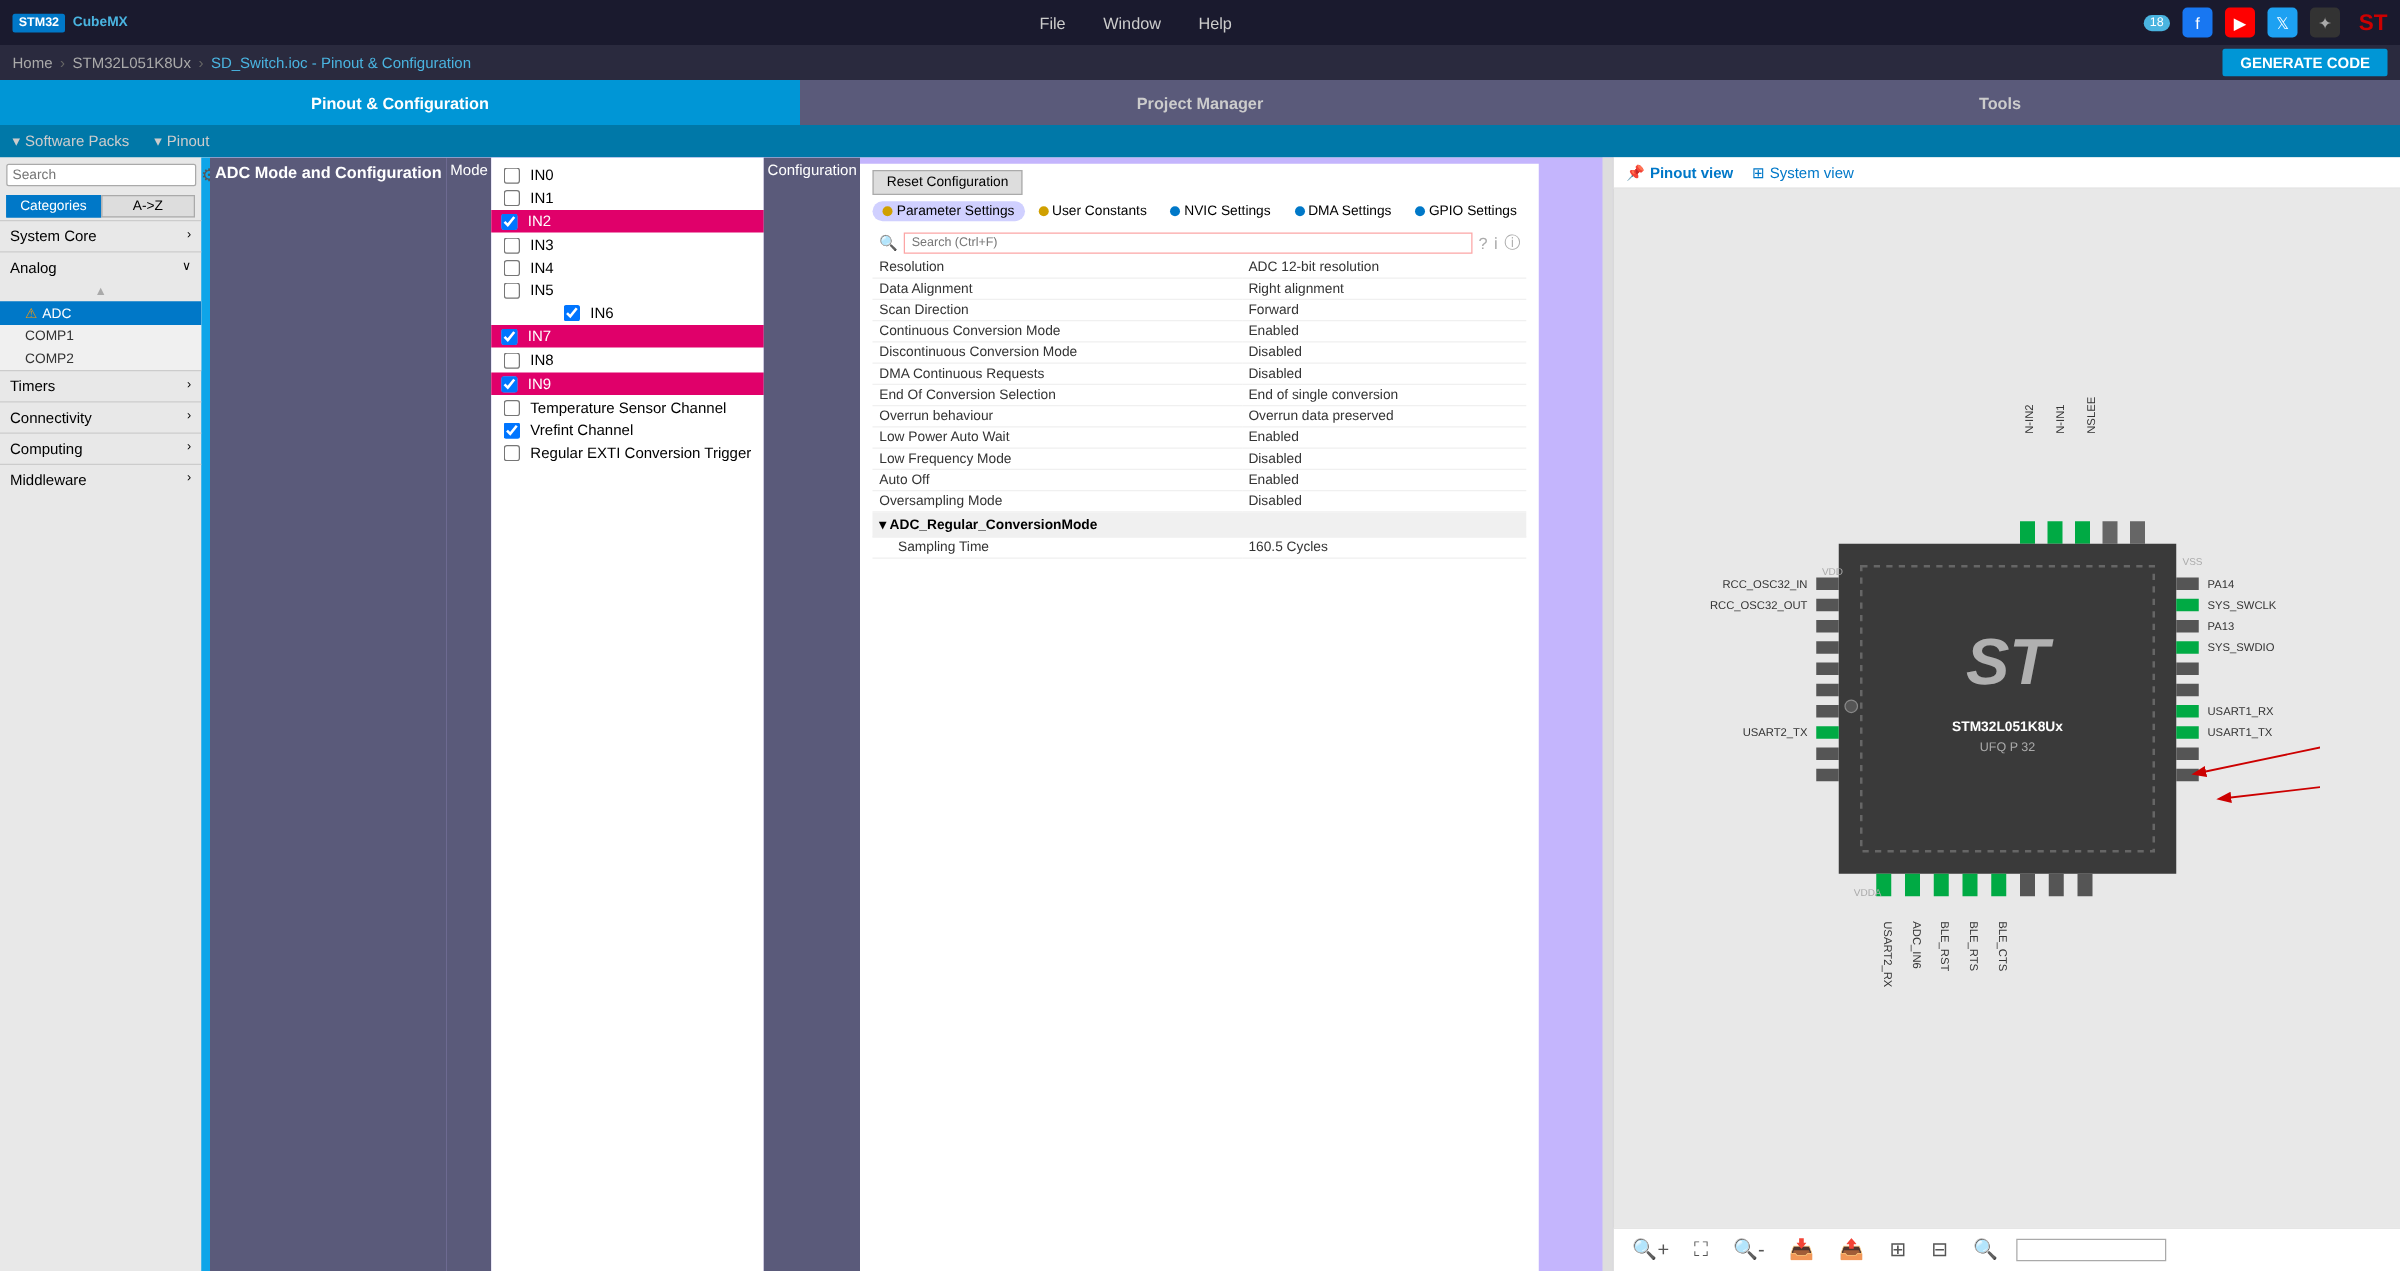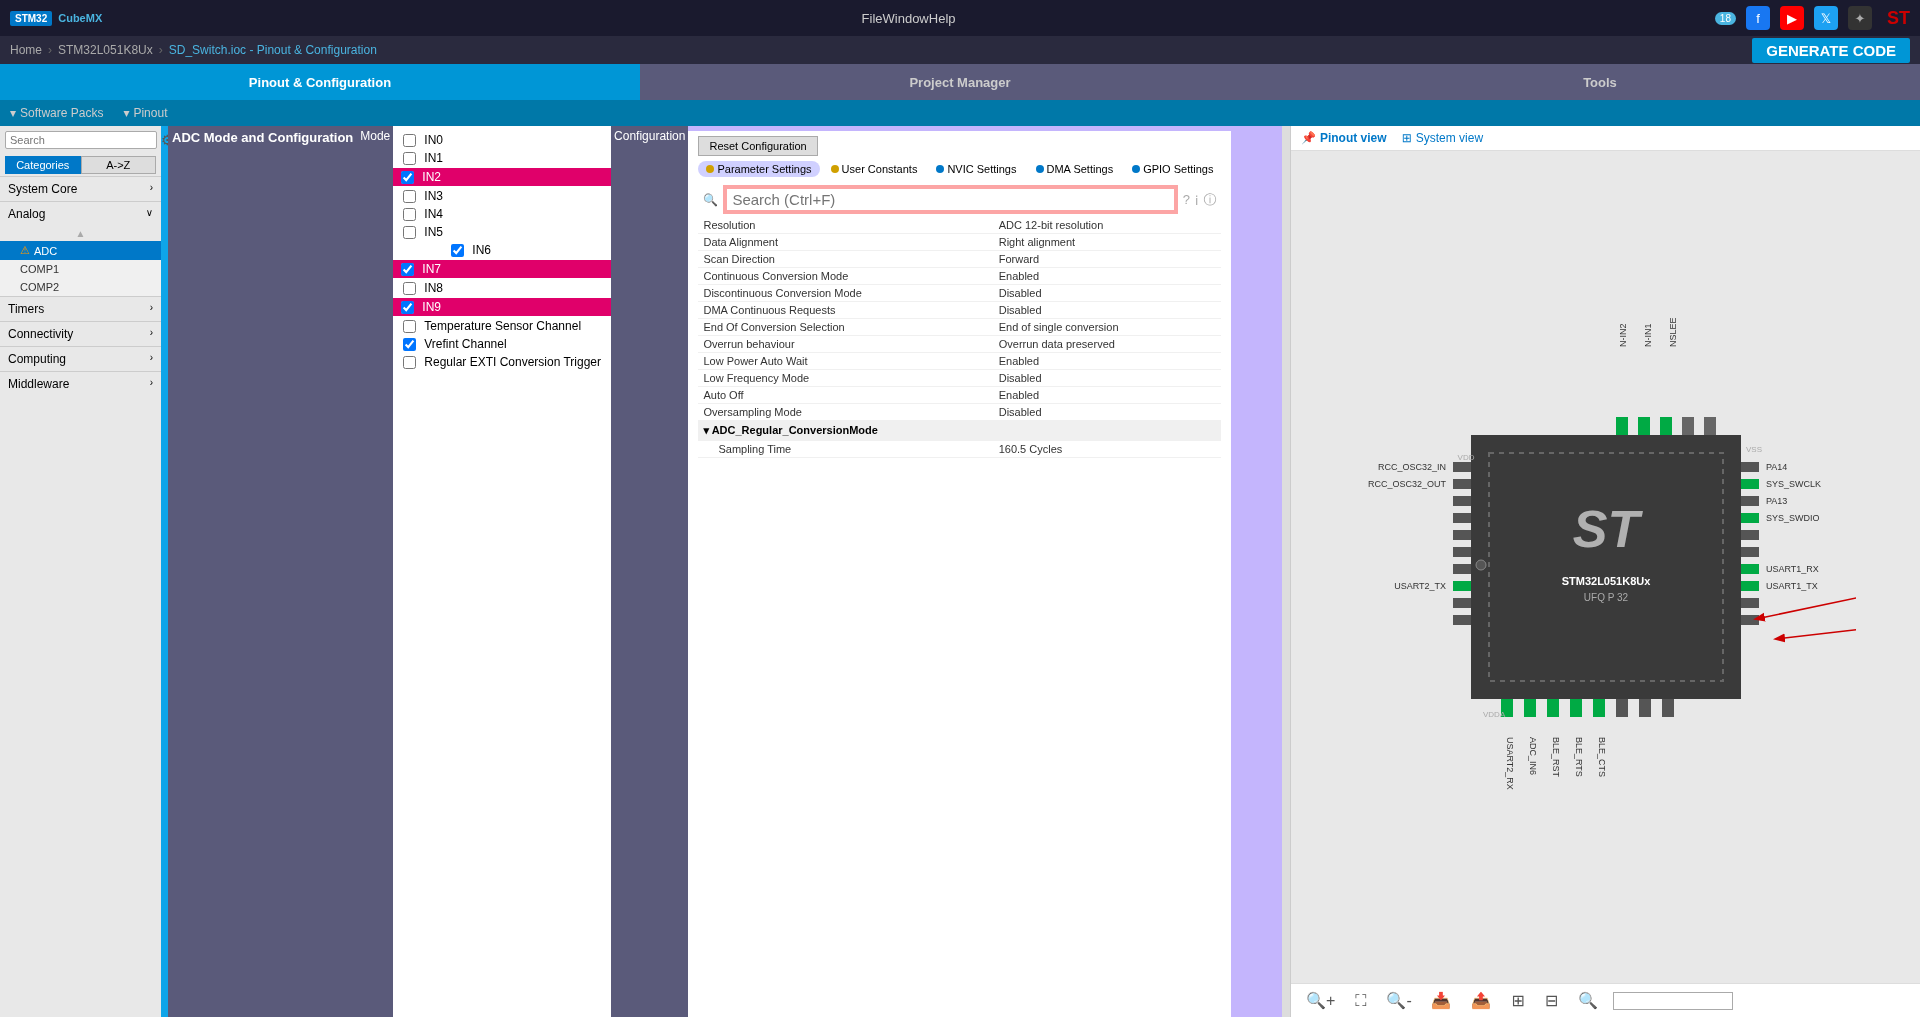--- a/index.html
+++ b/index.html
@@ -5,36 +5,36 @@
     * { box-sizing: border-box; margin: 0; padding: 0; }
     body { font-family: 'Segoe UI', Arial, sans-serif; font-size: 12px; background: #f0f0f0; overflow: hidden; }
 
     
     #topbar {
       display: flex; align-items: center; background: #1a1a2e; height: 36px; padding: 0 10px;
     }
     #logo-area { display: flex; align-items: center; gap: 6px; }
     #logo-box { background: #0078c8; color: white; font-weight: bold; font-size: 10px; padding: 2px 5px; border-radius: 2px; }
     #logo-text { color: #4ab4e0; font-size: 11px; font-weight: bold; }
-    #menu-bar { display: flex; flex: 1; justify-content: center; align-items: center; }
+    #menu-bar { display: flex; gap: 30px; flex: 1; justify-content: center; align-items: center; }
     #menu-bar span { color: #ccc; cursor: pointer; font-size: 13px; }
     #social-icons { display: flex; align-items: center; gap: 10px; }
     .social-icon { width: 24px; height: 24px; border-radius: 4px; display: flex; align-items: center; justify-content: center; font-size: 13px; cursor: pointer; }
     .fb { background: #1877f2; color: white; }
     .yt { background: #ff0000; color: white; }
     .tw { background: #1da1f2; color: white; }
     .notif-badge { background: #4ab4e0; color: white; font-size: 10px; padding: 1px 5px; border-radius: 10px; cursor: pointer; }
     .st-logo { color: #cc0000; font-size: 18px; font-weight: bold; margin-left: 5px; }
 
     
     #breadcrumb { background: #2a2a3e; height: 28px; display: flex; align-items: center; padding: 0 10px; gap: 6px; }
     .bc-item { color: #aaa; font-size: 12px; cursor: pointer; }
     .bc-sep { color: #666; }
     .bc-active { color: #4ab4e0; }
-    #gen-code-btn { margin-left: auto; background: #0096d6; color: white; border: none; padding: 4px 14px; font-size: 15px; font-weight: bold; cursor: pointer; border-radius: 2px; }
+    #gen-code-btn { margin-left: auto; background: #0096d6; color: white; border: none; padding: 4px 14px; font-size: 12px; font-weight: bold; cursor: pointer; border-radius: 2px; }
 
     
     #main-tabs { display: flex; height: 36px; }
     .main-tab { flex: 1; display: flex; align-items: center; justify-content: center; font-size: 13px; font-weight: bold; cursor: pointer; }
     .main-tab.active { background: #0096d6; color: white; }
     .main-tab.inactive { background: #5a5a7a; color: #ccc; }
 
     
     #sub-tabs { display: flex; background: #0078a8; height: 26px; align-items: center; padding: 0 10px; gap: 20px; }
     .sub-tab { color: #ccc; font-size: 12px; cursor: pointer; display: flex; align-items: center; gap: 4px; }
@@ -66,21 +66,21 @@
     .mode-row { display: flex; align-items: center; gap: 8px; padding: 2px 0; font-size: 12px; }
     .mode-row.highlighted { background: #e0006a; color: white; padding: 2px 8px; margin: 1px -10px; }
     .mode-row input[type=checkbox] { margin: 0; }
     .config-section { background: white; margin-top: 5px; padding: 5px 10px; }
     .reset-btn { background: #ddd; border: 1px solid #aaa; padding: 3px 10px; cursor: pointer; font-size: 11px; }
     .param-tabs { display: flex; gap: 3px; margin: 5px 0; flex-wrap: wrap; }
     .param-tab { display: flex; align-items: center; gap: 3px; padding: 2px 8px; border-radius: 10px; font-size: 11px; cursor: pointer; }
     .param-tab.active { background: #d0d0ff; }
     .param-dot { width: 8px; height: 8px; border-radius: 50%; display: inline-block; }
     .search-row { display: flex; align-items: center; gap: 5px; padding: 3px 5px; }
-    .param-search { border: 4px solid #fca5a5; padding: 2px 5px; font-size: 15px; flex: 1; }
+    .param-search { border: 1px solid #fca5a5; padding: 2px 5px; font-size: 10px; flex: 1; }
     .info-icon { color: #aaa; font-size: 13px; cursor: pointer; }
     .param-table { width: 100%; font-size: 11px; border-collapse: collapse; }
     .param-table td { padding: 2px 5px; border-bottom: 1px solid #f0f0f0; vertical-align: middle; }
     .param-group { font-weight: bold; background: #f0f0f0; }
     .param-group td { padding: 3px 5px; }
     .param-label { color: #333; }
     .param-value { color: #333; }
 
     
     #right-panel { width: 630px; background: #f0f0f0; display: flex; flex-direction: column; border-left: 1px solid #ccc; }

